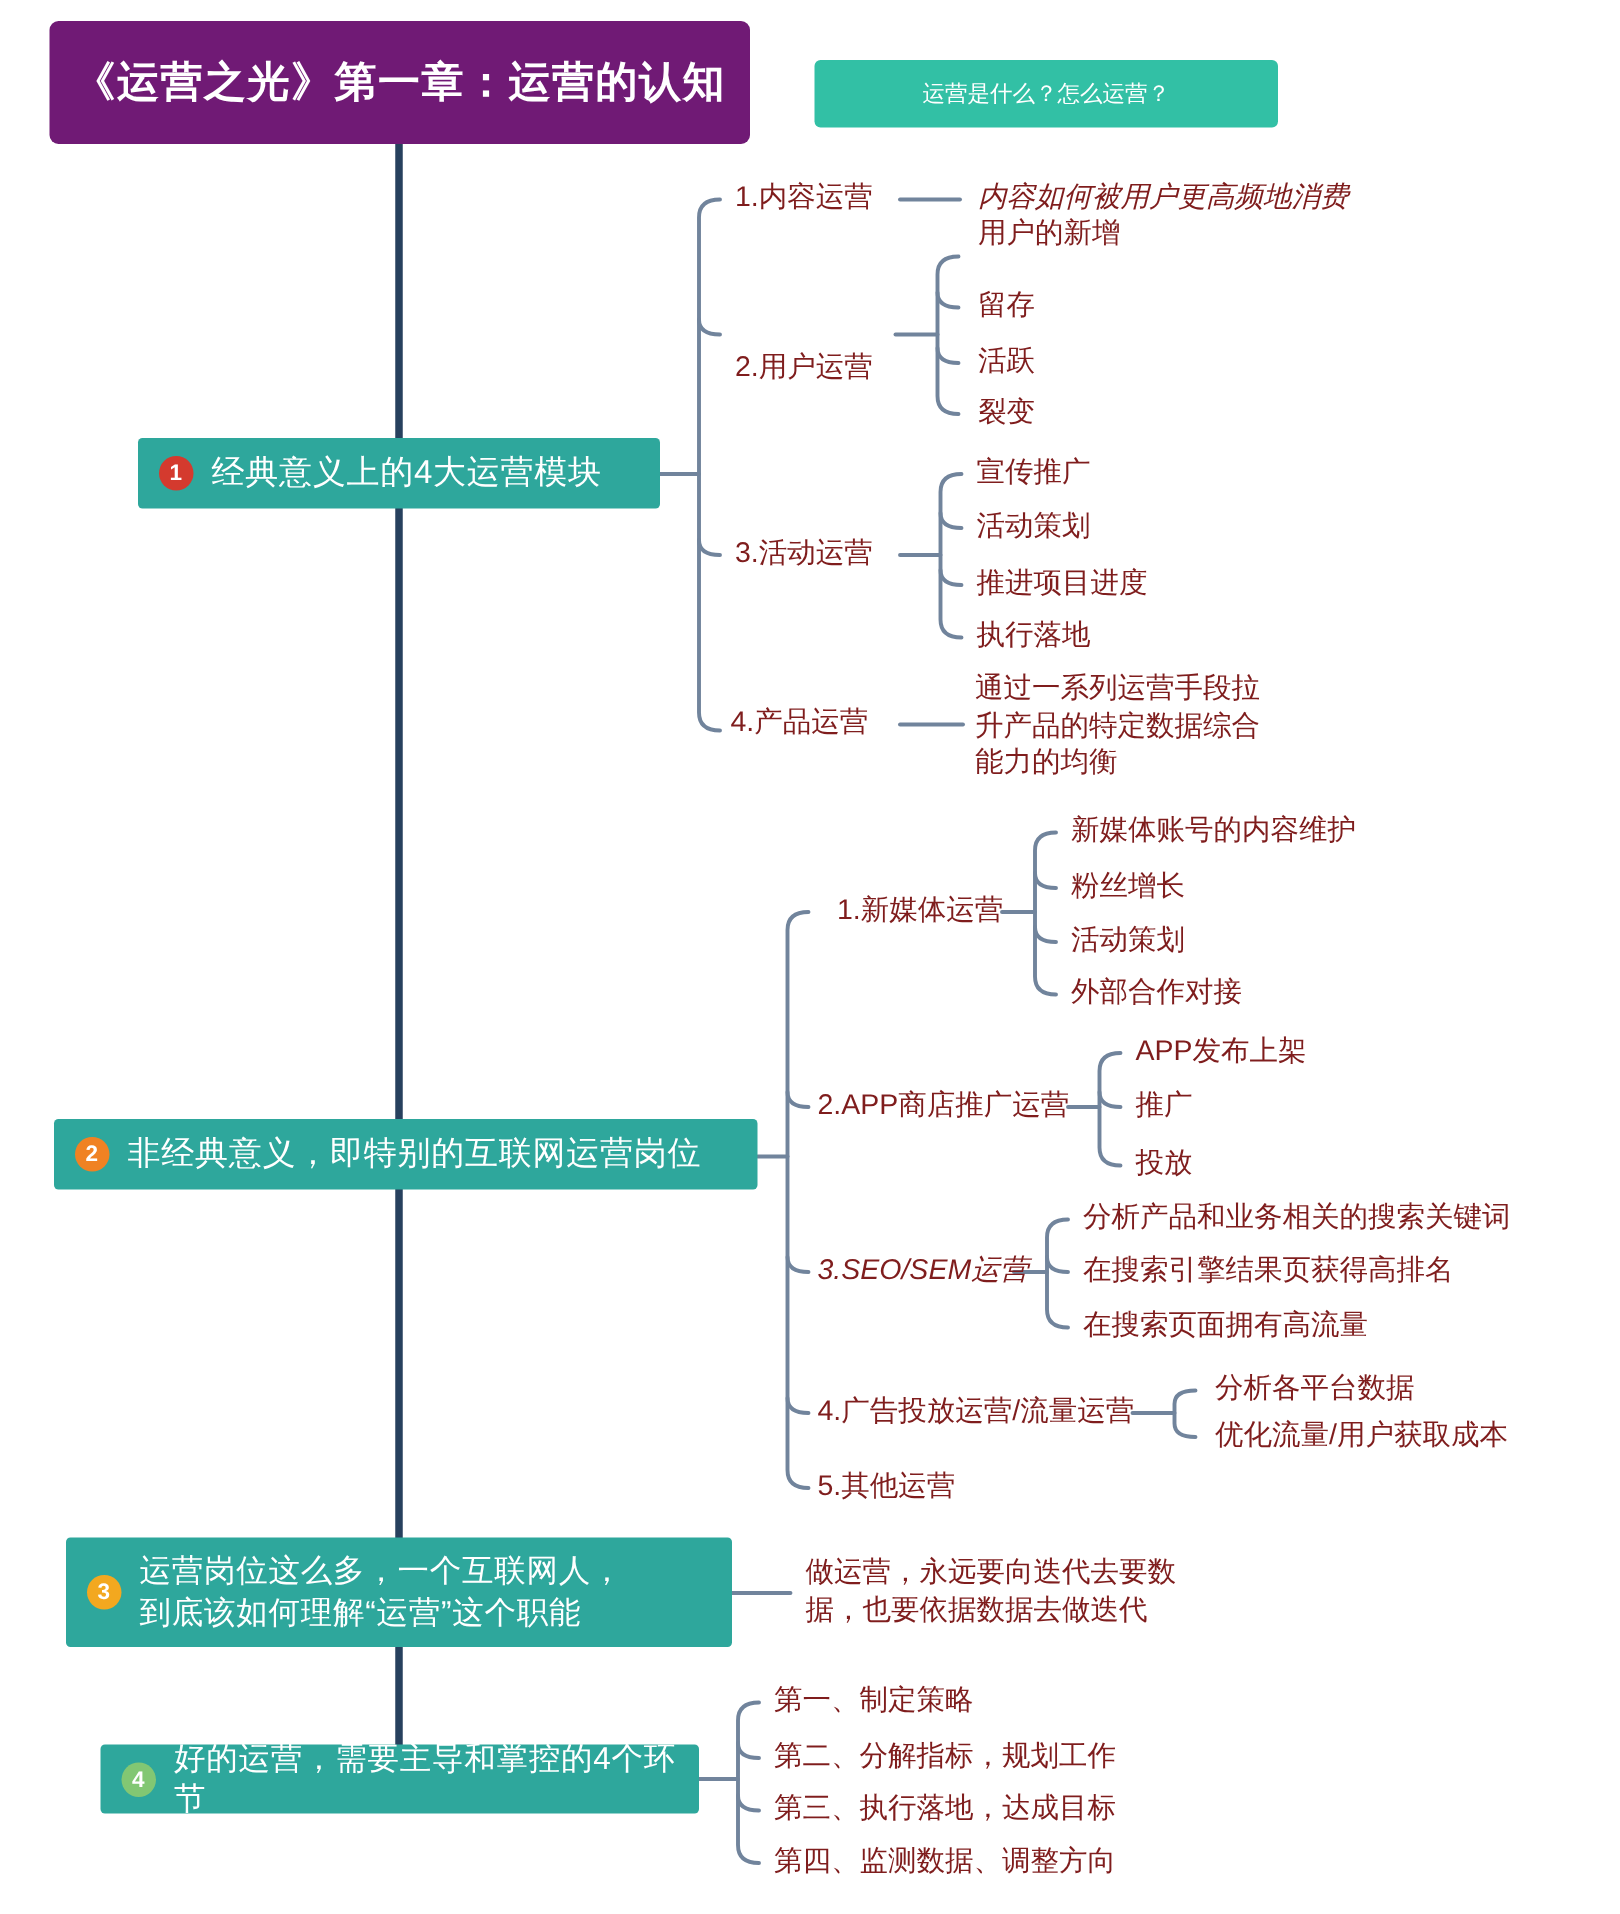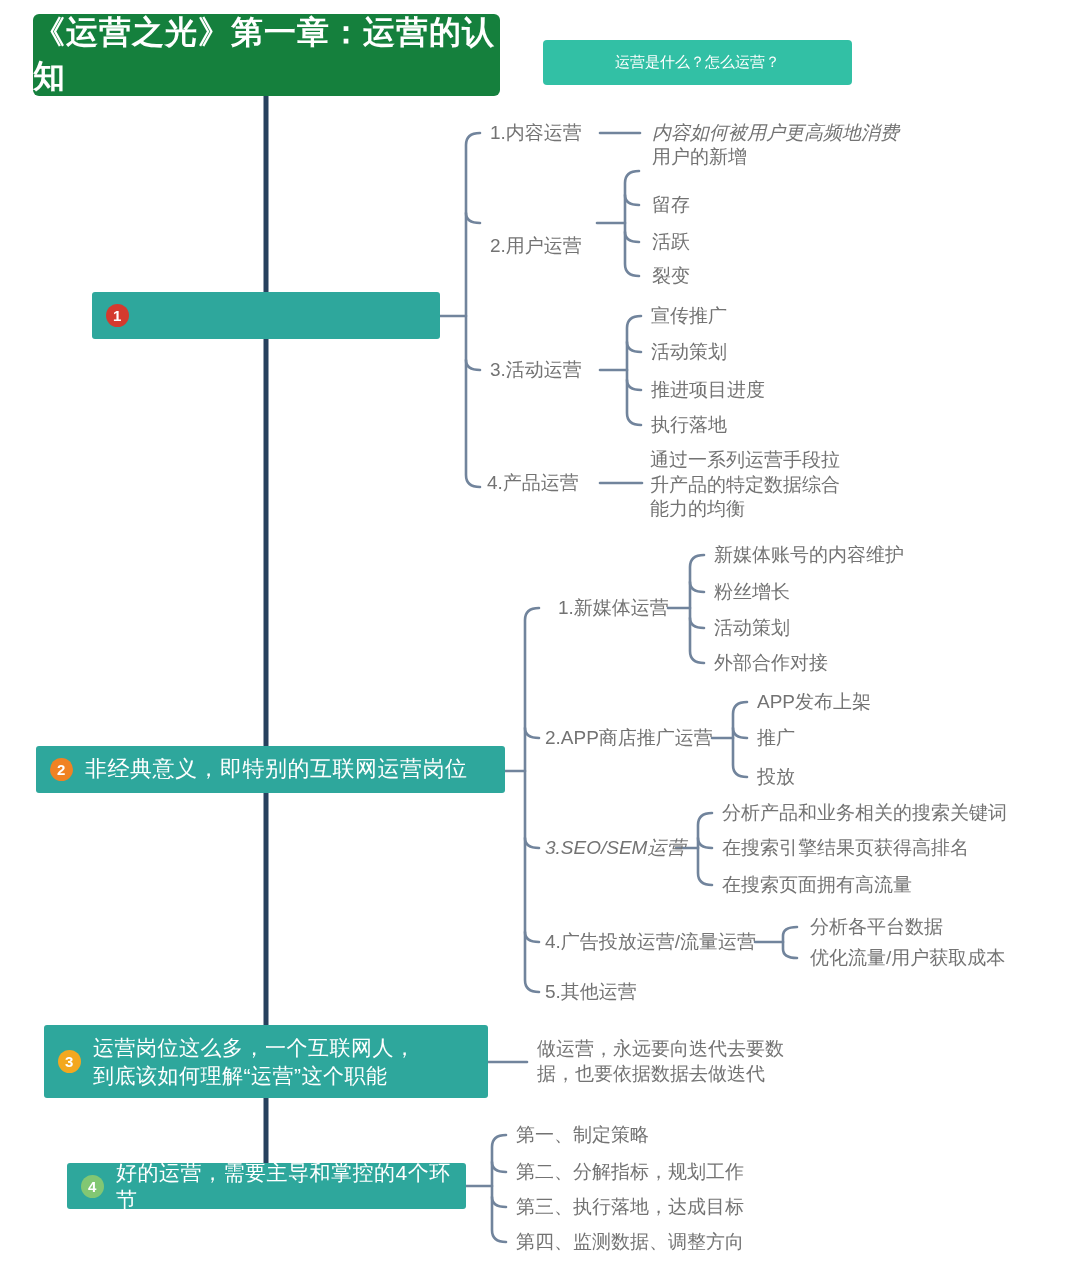--- a/index.html
+++ b/index.html
@@ -6,23 +6,23 @@
   .stage {
     position:relative; width:1080px; height:1276px; background:#ffffff;
     font-family:"Liberation Sans", sans-serif; overflow:hidden;
   }
   svg.connectors { position:absolute; left:0; top:0; z-index:1; }
   .branch-line { stroke:#71849c; stroke-width:2.6; fill:none; stroke-linecap:round; }
   .trunk { stroke:#27415e; stroke-width:5; fill:none; }
 
   .rootbox {
     position:absolute; left:33px; top:14px; width:467px; height:82px; z-index:2;
-    background:#15803d; color:#ffffff; border-radius:6px;
+    background:#701a75; color:#ffffff; border-radius:6px;
     display:flex; align-items:center; justify-content:center;
-    font-size:32px; font-weight:bold; letter-spacing:1px;
+    font-size:28px; font-weight:bold; letter-spacing:1px;
   }
   .qbox {
     position:absolute; left:543px; top:40px; width:309px; height:45px; z-index:2;
     background:#32c0a5; color:#ffffff; border-radius:4px;
     display:flex; align-items:center; justify-content:center; font-size:15px;
   }
   .mainbox {
     position:absolute; z-index:2; box-sizing:border-box;
     background:#2ea79c; color:#ffffff; border-radius:3px;
     display:flex; align-items:center; gap:12px; padding:0 14px;
@@ -35,21 +35,21 @@
   }
   .badge-1 { background:#d43a2e; }
   .badge-2 { background:#f08223; }
   .badge-3 { background:#f3a81f; }
   .badge-4 { background:#82c773; }
   .mainbox .lbl { line-height:1.3; }
   .pre { white-space:pre-line; }
 
   .node {
     position:absolute; z-index:2; transform:translateY(-50%);
-    color:#737373; font-size:19px; white-space:nowrap; line-height:1.3;
+    color:#7f1d1d; font-size:19px; white-space:nowrap; line-height:1.3;
   }
   .node.wrap { white-space:normal; }
 </style>
 </head>
 <body>
 
 <div class="stage">
 
   <svg class="connectors" width="1080" height="1276" viewBox="0 0 1080 1276">
 
@@ -101,20 +101,21 @@
     <path class="branch-line" d="M506 1135 Q492 1135 492 1147 L492 1230 Q492 1242 506 1242"></path>
     <path class="branch-line" d="M492 1162 Q492 1172 506 1172"></path>
     <path class="branch-line" d="M492 1197 Q492 1207 506 1207"></path>
   </svg>
 
   <div class="rootbox">《运营之光》第一章：运营的认知</div>
   <div class="qbox">运营是什么？怎么运营？</div>
 
   <div class="mainbox" style="left:92px; top:292px; width:348px; height:47px;">
     <span class="badge badge-1">1</span>
+    <span class="lbl">经典意义上的4大运营模块</span>
   </div>
 
   <div class="mainbox" style="left:36px; top:746px; width:469px; height:47px;">
     <span class="badge badge-2">2</span>
     <span class="lbl">非经典意义，即特别的互联网运营岗位</span>
   </div>
 
   <div class="mainbox" style="left:44px; top:1025px; width:444px; height:73px; font-size:21px;">
     <span class="badge badge-3">3</span>
     <span class="lbl pre">运营岗位这么多，一个互联网人，

